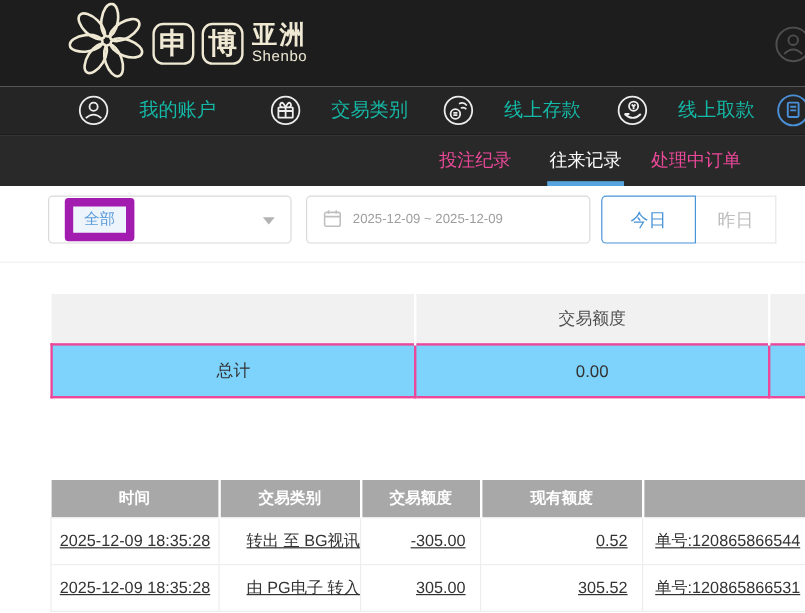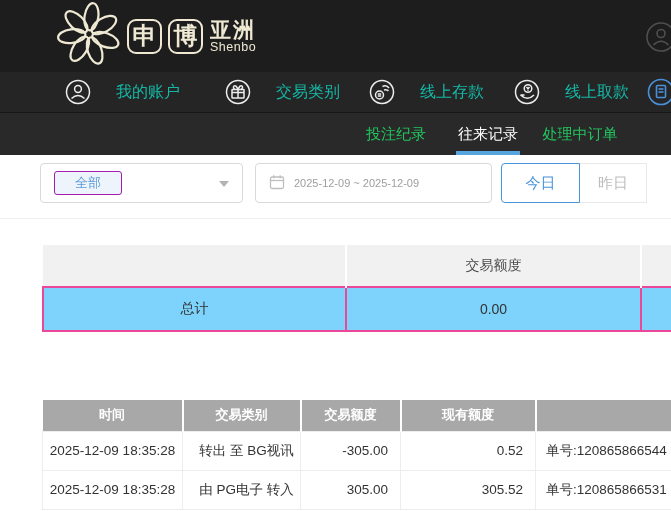--- a/index.html
+++ b/index.html
@@ -18,31 +18,31 @@
 
   
   .mainnav { position:absolute; top:72px; left:0; width:671px; height:41px; background:#252525; border-bottom:1px solid #171717; }
   .nav-item { position:absolute; top:0; height:40px; display:flex; align-items:center; gap:25px;
               color:#14b8a6; font-size:16px; font-weight:500; cursor:pointer; white-space:nowrap; }
   .nav-item svg { display:block; }
   .nav-blue { position:absolute; right:-4px; top:6px; width:28px; height:28px; cursor:pointer; }
 
   
   .subnav { position:absolute; top:113px; left:0; width:671px; height:42px; background:#292929; }
-  .tab { position:absolute; top:0; height:42px; line-height:42px; font-size:15px; color:#22c55e;
+  .tab { position:absolute; top:0; height:42px; line-height:42px; font-size:15px; color:#ec4899;
          text-align:center; cursor:pointer; }
   .tab.active { color:#ffffff; font-weight:400; }
   .tab.active::after { content:""; position:absolute; left:0; right:0; bottom:0; height:4px; background:#57a5de; }
 
   
   .filterbar { position:absolute; top:155px; left:0; width:671px; height:64px; background:#fff; border-bottom:1px solid #f0f0f0; }
   .selectbox { position:absolute; left:40px; top:8px; width:203px; height:40px; border:1px solid #d9d9d9;
                border-radius:4px; background:#fff; display:flex; align-items:center; cursor:pointer; }
-  .chip { margin-left:13px; background:#eef4fc; border:1px solid #a21caf; color:#5b9bd8; font-size:13px;
-          padding:3px 20px 4px; border-radius:3px; line-height:15px; }
+  .chip { margin-left:13px; background:#eef4fc; border:7px solid #a21caf; color:#5b9bd8; font-size:13px;
+          padding:3px 9px 4px; border-radius:3px; line-height:15px; }
   .caret { position:absolute; right:13px; top:17px; width:0; height:0;
            border-left:5px solid transparent; border-right:5px solid transparent; border-top:6px solid #b3b3b3; }
   .datebox { position:absolute; left:255px; top:8px; width:237px; height:40px; border:1px solid #d9d9d9;
              border-radius:4px; background:#fff; display:flex; align-items:center; gap:9px; padding-left:13px;
              color:#9e9e9e; font-size:11px; cursor:pointer; white-space:nowrap; }
   .btn-group { position:absolute; left:501px; top:8px; height:40px; display:flex; }
   .qbtn { height:40px; background:#fff; font-size:15px; cursor:pointer; font-family:inherit; }
   .qbtn.today { width:79px; border:1px solid #4a94d8; border-radius:4px 0 0 4px; color:#4a94d8; }
   .qbtn.yday  { width:67px; border:1px solid #e8e8e8; border-left:none; border-radius:0; color:#bdbdbd; }
 
@@ -53,23 +53,23 @@
                       text-align:center; border-right:2px solid #fff; }
   .summary-table th:last-child { border-right:none; }
   .summary-table td { background:#7dd3fc; height:44px; font-size:14px; color:#333; text-align:center;
                       border:2px solid #ec4899; }
 
   .records-table { position:absolute; left:42px; top:400px; width:810px; }
   .records-table th { background:#a8a8a8; height:31px; font-size:13px; font-weight:700; color:#fff;
                       text-align:center; border-right:2px solid #fff; }
   .records-table th:last-child { border-right:none; }
   .records-table td { background:#fff; height:39px; font-size:13.5px; color:#333; border:1px solid #ededed;
-                      white-space:nowrap; overflow:hidden; }
+                      white-space:nowrap; overflow:hidden;text-decoration:underline; }
   .records-table td.c-time  { text-align:center; }
-  .records-table td.c-type  { text-align:center; padding-left:10px; }
+  .records-table td.c-type  { text-align:right; padding-left:10px; }
   .records-table td.c-num   { text-align:right; padding-right:12px; }
   .records-table td.c-order { text-align:left; padding-left:10px; }
 </style>
 </head>
 <body>
 
 <div class="page">
 
   <header class="topbar">
     <div class="logo">

